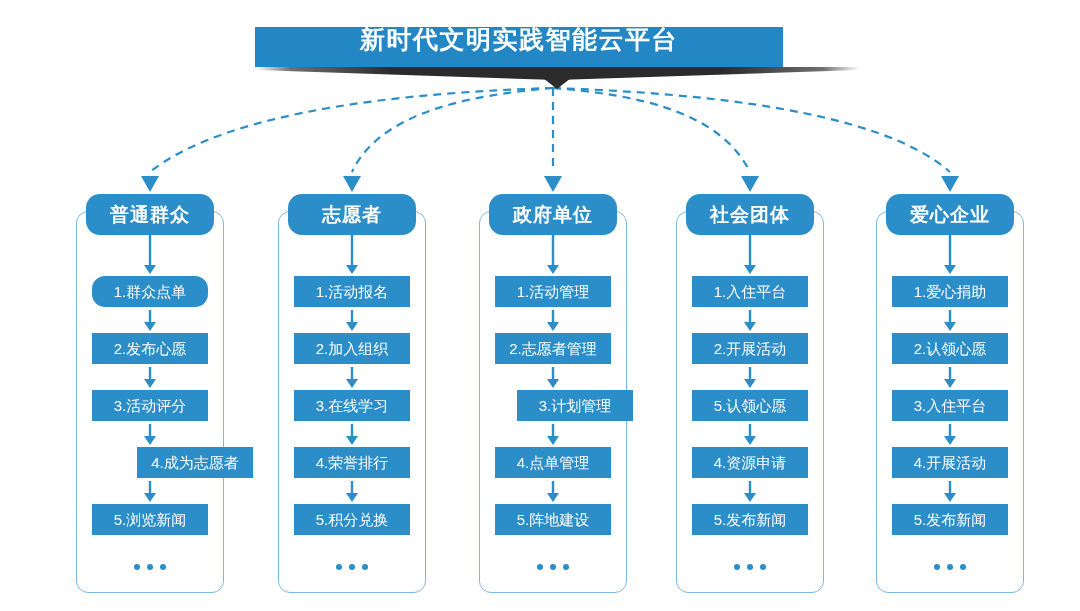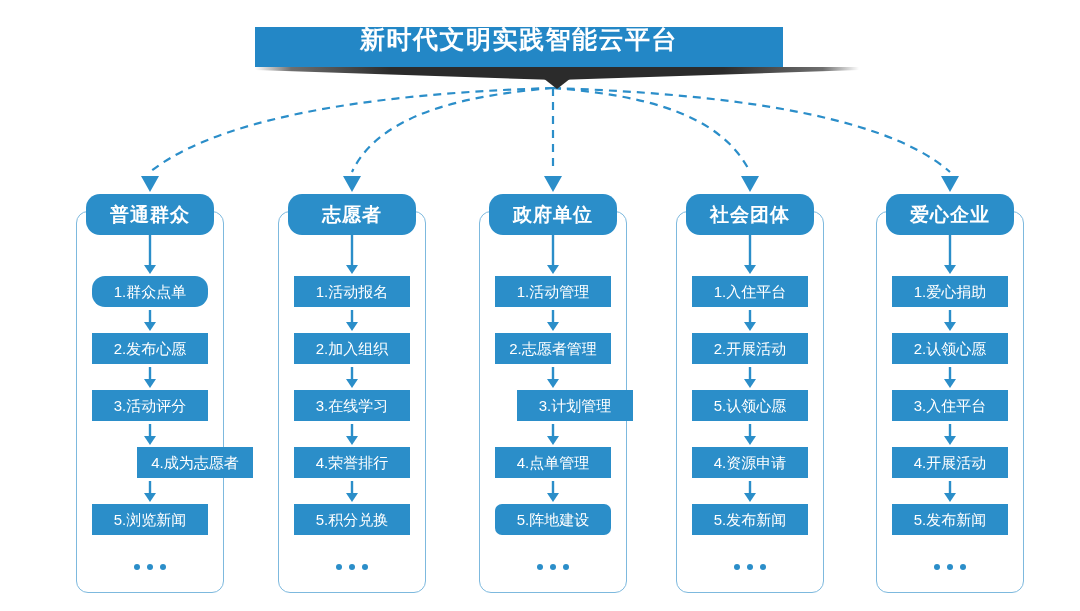--- a/index.html
+++ b/index.html
@@ -291,21 +291,21 @@
       </div>
       <div class="item" style="left: 495px; top: 333px;">
         <span class="item-text">2.志愿者管理</span>
       </div>
       <div class="item" style="left: 517px; top: 390px;">
         <span class="item-text">3.计划管理</span>
       </div>
       <div class="item" style="left: 495px; top: 447px;">
         <span class="item-text">4.点单管理</span>
       </div>
-      <div class="item" style="left: 495px; top: 504px; border-radius: 7px;">
+      <div class="item" style="left: 495px; top: 504px;">
         <span class="item-text">5.阵地建设</span>
       </div>
       <div class="dots" title="•••" style="left: 495px; top: 559px;">
         <span class="dot"></span>
         <span class="dot"></span>
         <span class="dot"></span>
       </div>
       <div class="column" style="left: 676px;"></div>
       <div class="col-head" style="left: 686px;">
         <span class="col-head-text">社会团体</span>

